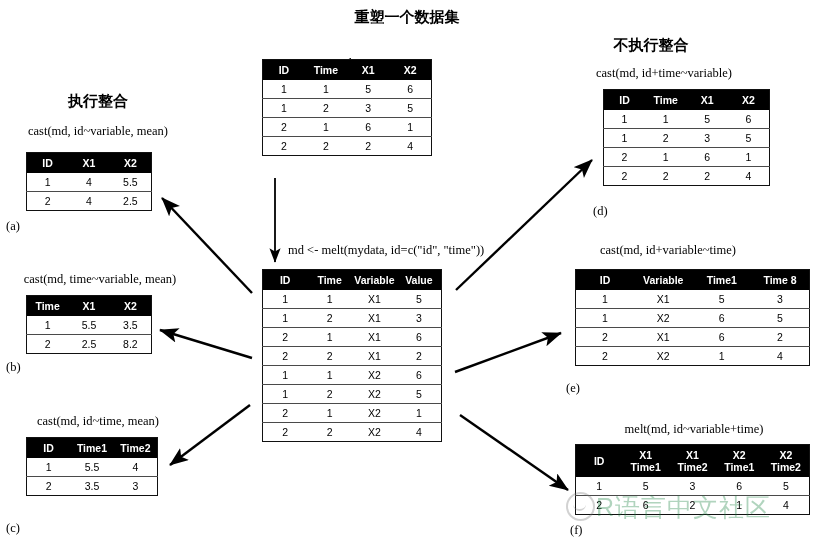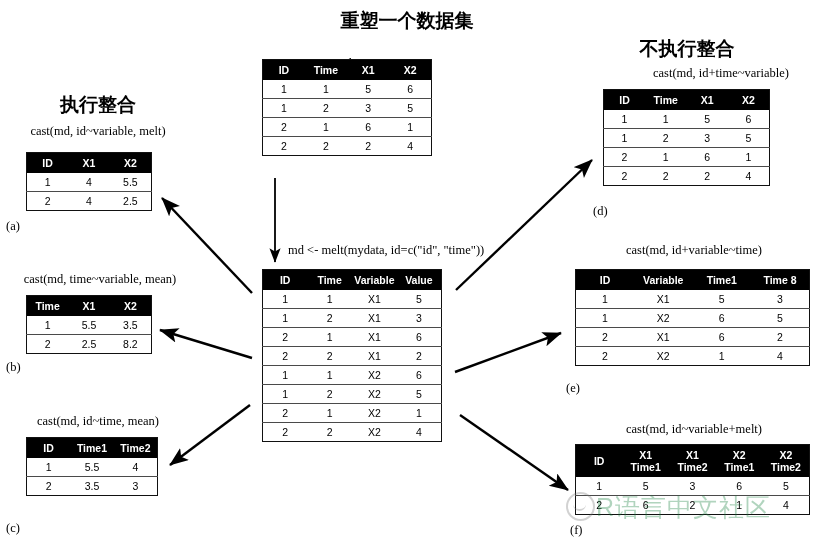--- a/index.html
+++ b/index.html
@@ -1,21 +1,21 @@
 <!DOCTYPE html>
 <html><head>
 <meta charset="utf-8">
 <style>
   html,body{margin:0;padding:0;}
   body{
     width:814px;height:546px;position:relative;background:#fff;
     font-family:"Liberation Serif", serif;color:#000;overflow:hidden;
   }
   .abs{position:absolute;}
-  .cn{font-family:"Liberation Sans", sans-serif;font-weight:bold;font-size:19px;
+  .cn{font-family:"Liberation Sans", sans-serif;font-weight:bold;font-size:15px;
       text-align:center;white-space:nowrap;}
   .mono-label{font-family:"Liberation Serif", serif;font-size:12.5px;text-align:center;white-space:nowrap;}
   .panel-letter{font-family:"Liberation Serif", serif;font-size:12.5px;}
   .tbl{border-collapse:collapse;border:1.5px solid #111;background:#0f766e;table-layout:fixed;}
   .tbl th{
     background:#000;color:#fff;font-family:"Liberation Sans", sans-serif;
     font-weight:bold;font-size:10.5px;text-align:center;padding:4px 2px;border:none;
     line-height:1.15;
   }
   .tbl td{
@@ -143,21 +143,21 @@
           <td>2</td>
           <td>X2</td>
           <td>4</td>
         </tr>
       </tbody>
     </table>
 </div>
 
 <div class="abs cn" style="left:28px;top:92px;width:140px;">执行整合</div>
 
-<div class="abs mono-label" style="left:18px;top:124px;width:160px;">cast(md, id~variable, melt)</div>
+<div class="abs mono-label" style="left:18px;top:124px;width:160px;">cast(md, id~variable, mean)</div>
 <div class="abs" style="left:26px;top:152px;">
   <table class="tbl" style="width:126px;">
       <thead>
         <tr>
           <th>ID</th>
           <th>X1</th>
           <th>X2</th>
         </tr>
       </thead>
       <tbody>
@@ -221,23 +221,23 @@
         <tr>
           <td>2</td>
           <td>3.5</td>
           <td>3</td>
         </tr>
       </tbody>
     </table>
 </div>
 <div class="abs panel-letter" style="left:6px;top:521px;">(c)</div>
 
-<div class="abs cn" style="left:617px;top:36px;width:140px;">不执行整合</div>
-
-<div class="abs mono-label" style="left:633px;top:66px;width:176px;">cast(md, id+time~variable)</div>
+<div class="abs cn" style="left:581px;top:36px;width:140px;">不执行整合</div>
+
+<div class="abs mono-label" style="left:576px;top:66px;width:176px;">cast(md, id+time~variable)</div>
 <div class="abs" style="left:603px;top:89px;">
   <table class="tbl" style="width:167px;">
       <thead>
         <tr>
           <th>ID</th>
           <th>Time</th>
           <th>X1</th>
           <th>X2</th>
         </tr>
       </thead>
@@ -264,21 +264,21 @@
           <td>2</td>
           <td>2</td>
           <td>2</td>
           <td>4</td>
         </tr>
       </tbody>
     </table>
 </div>
 <div class="abs panel-letter" style="left:593px;top:204px;">(d)</div>
 
-<div class="abs mono-label" style="left:604px;top:243px;width:180px;">cast(md, id+variable~time)</div>
+<div class="abs mono-label" style="left:578px;top:243px;width:180px;">cast(md, id+variable~time)</div>
 <div class="abs" style="left:575px;top:269px;">
   <table class="tbl" style="width:235px;">
       <thead>
         <tr>
           <th>ID</th>
           <th>Variable</th>
           <th>Time1</th>
           <th>Time 8</th>
         </tr>
       </thead>
@@ -305,21 +305,21 @@
           <td>2</td>
           <td>X2</td>
           <td>1</td>
           <td>4</td>
         </tr>
       </tbody>
     </table>
 </div>
 <div class="abs panel-letter" style="left:566px;top:381px;">(e)</div>
 
-<div class="abs mono-label" style="left:604px;top:422px;width:180px;">cast(md, id~variable+melt)</div>
+<div class="abs mono-label" style="left:604px;top:422px;width:180px;">melt(md, id~variable+time)</div>
 <div class="abs" style="left:575px;top:444px;">
   <table class="tbl" style="width:235px;">
       <thead>
         <tr>
           <th>ID</th>
           <th>X1<br>Time1</th>
           <th>X1<br>Time2</th>
           <th>X2<br>Time1</th>
           <th>X2<br>Time2</th>
         </tr>

